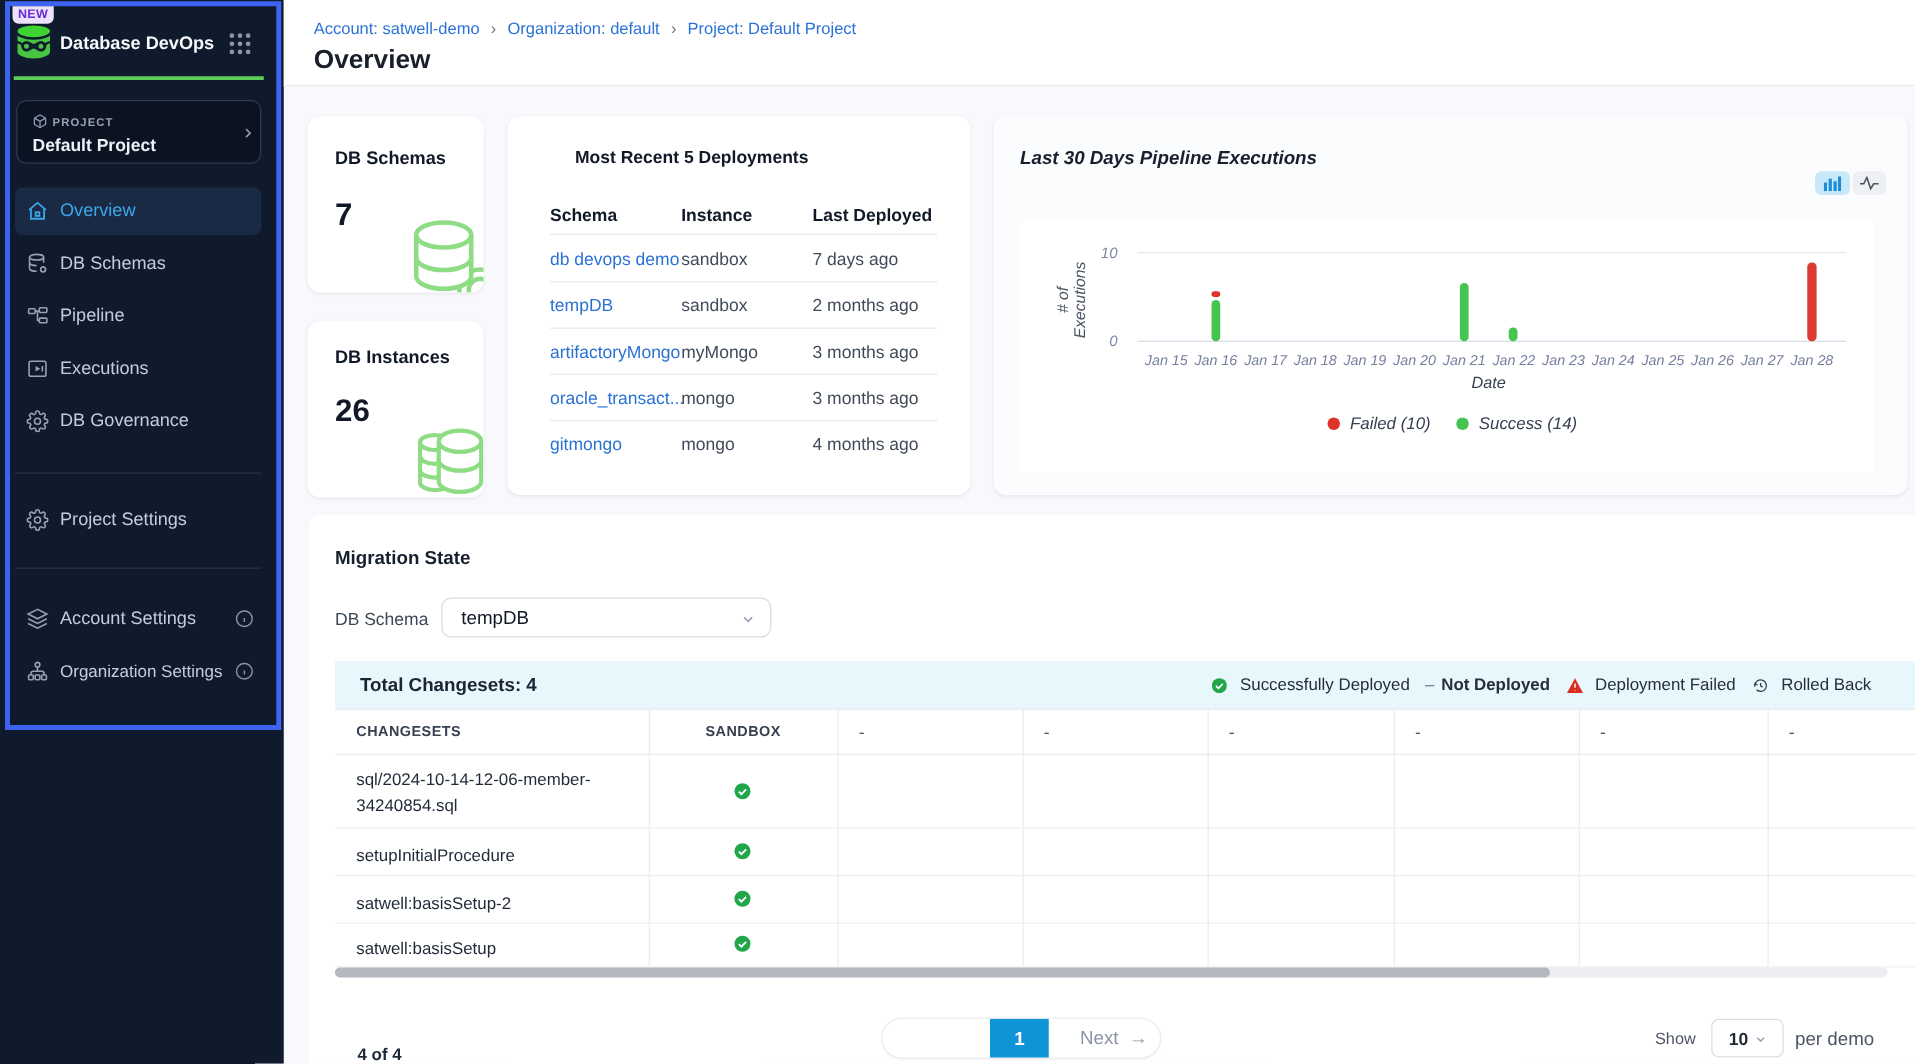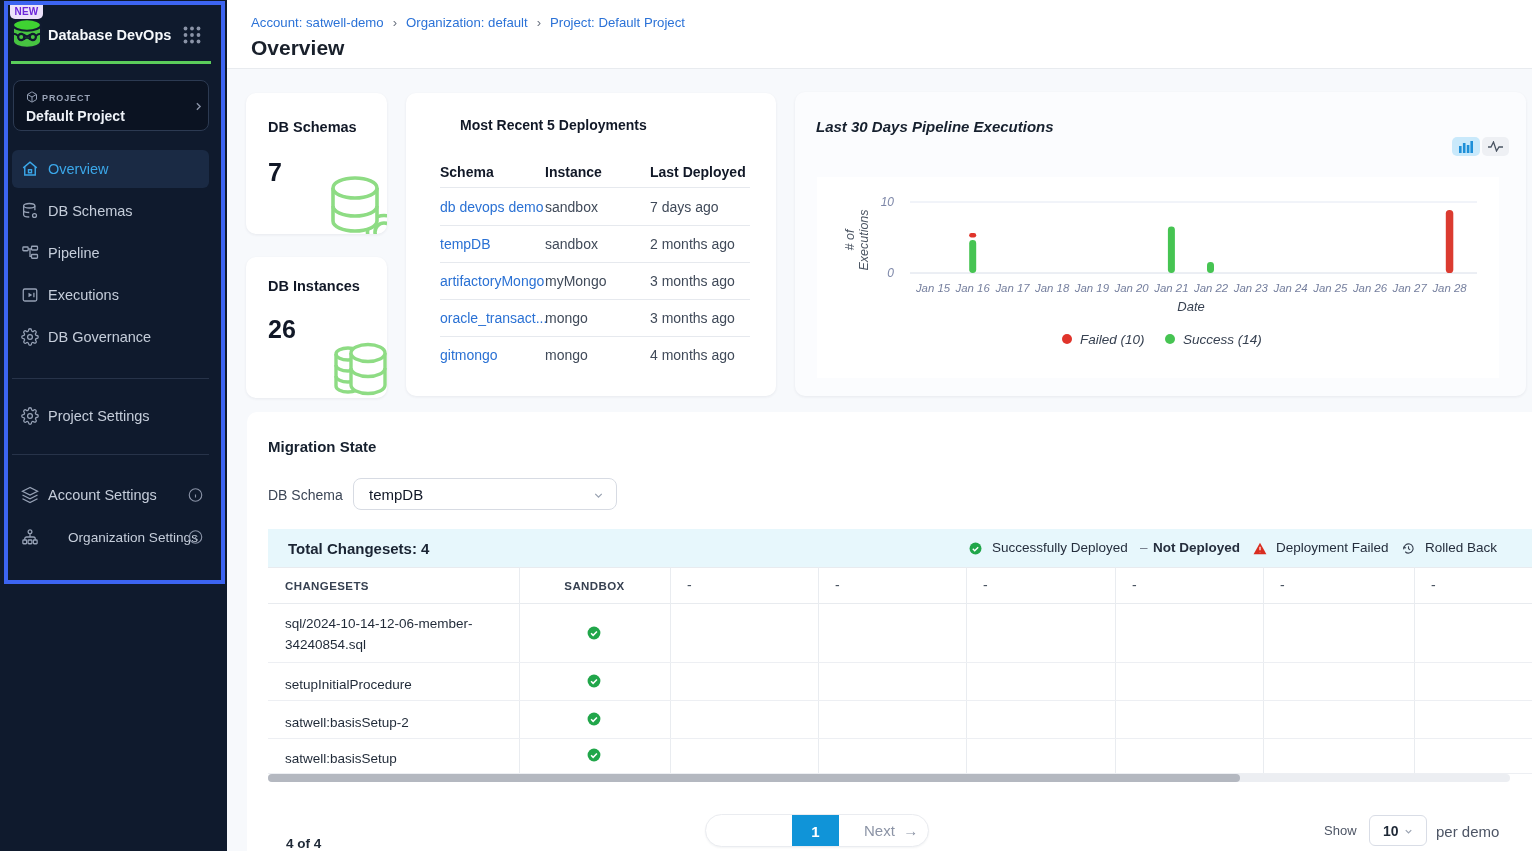--- a/index.html
+++ b/index.html
@@ -182,21 +182,21 @@
     </svg>
 </div>
 <div class="nav-item" style="top:518px">
   <svg class="nicon" width="18" height="18" viewBox="0 0 24 24" fill="none" stroke="#96a1b5" stroke-width="1.7">
       <circle cx="12" cy="5" r="2.5"></circle>
       <path d="M12 7.5V12M5 16v-1.5A2.5 2.5 0 0 1 7.5 12h9a2.5 2.5 0 0 1 2.5 2.5V16"></path>
       <rect x="2.5" y="16" width="5" height="5" rx="1"></rect>
       <rect x="9.5" y="16" width="5" height="5" rx="1"></rect>
       <rect x="16.5" y="16" width="5" height="5" rx="1"></rect>
     </svg>
-  <div class="nlabel" style="font-size:13.6px;margin-left:20px;">Organization Settings</div>
+  <div class="nlabel" style="font-size:13.6px;">Organization Settings</div>
   <svg class="info-i" width="15" height="15" viewBox="0 0 24 24" fill="none" stroke="#8a93a7" stroke-width="1.8">
       <circle cx="12" cy="12" r="10"></circle>
       <path d="M12 16v-5M12 8h.01"></path>
     </svg>
 </div>
 
 <div id="tophdr"></div>
 <div id="crumbs"><a>Account: satwell-demo</a><span class="sep">›</span><a>Organization: default</a><span class="sep">›</span><a>Project: Default Project</a></div>
 <div id="pagetitle">Overview</div>
 

